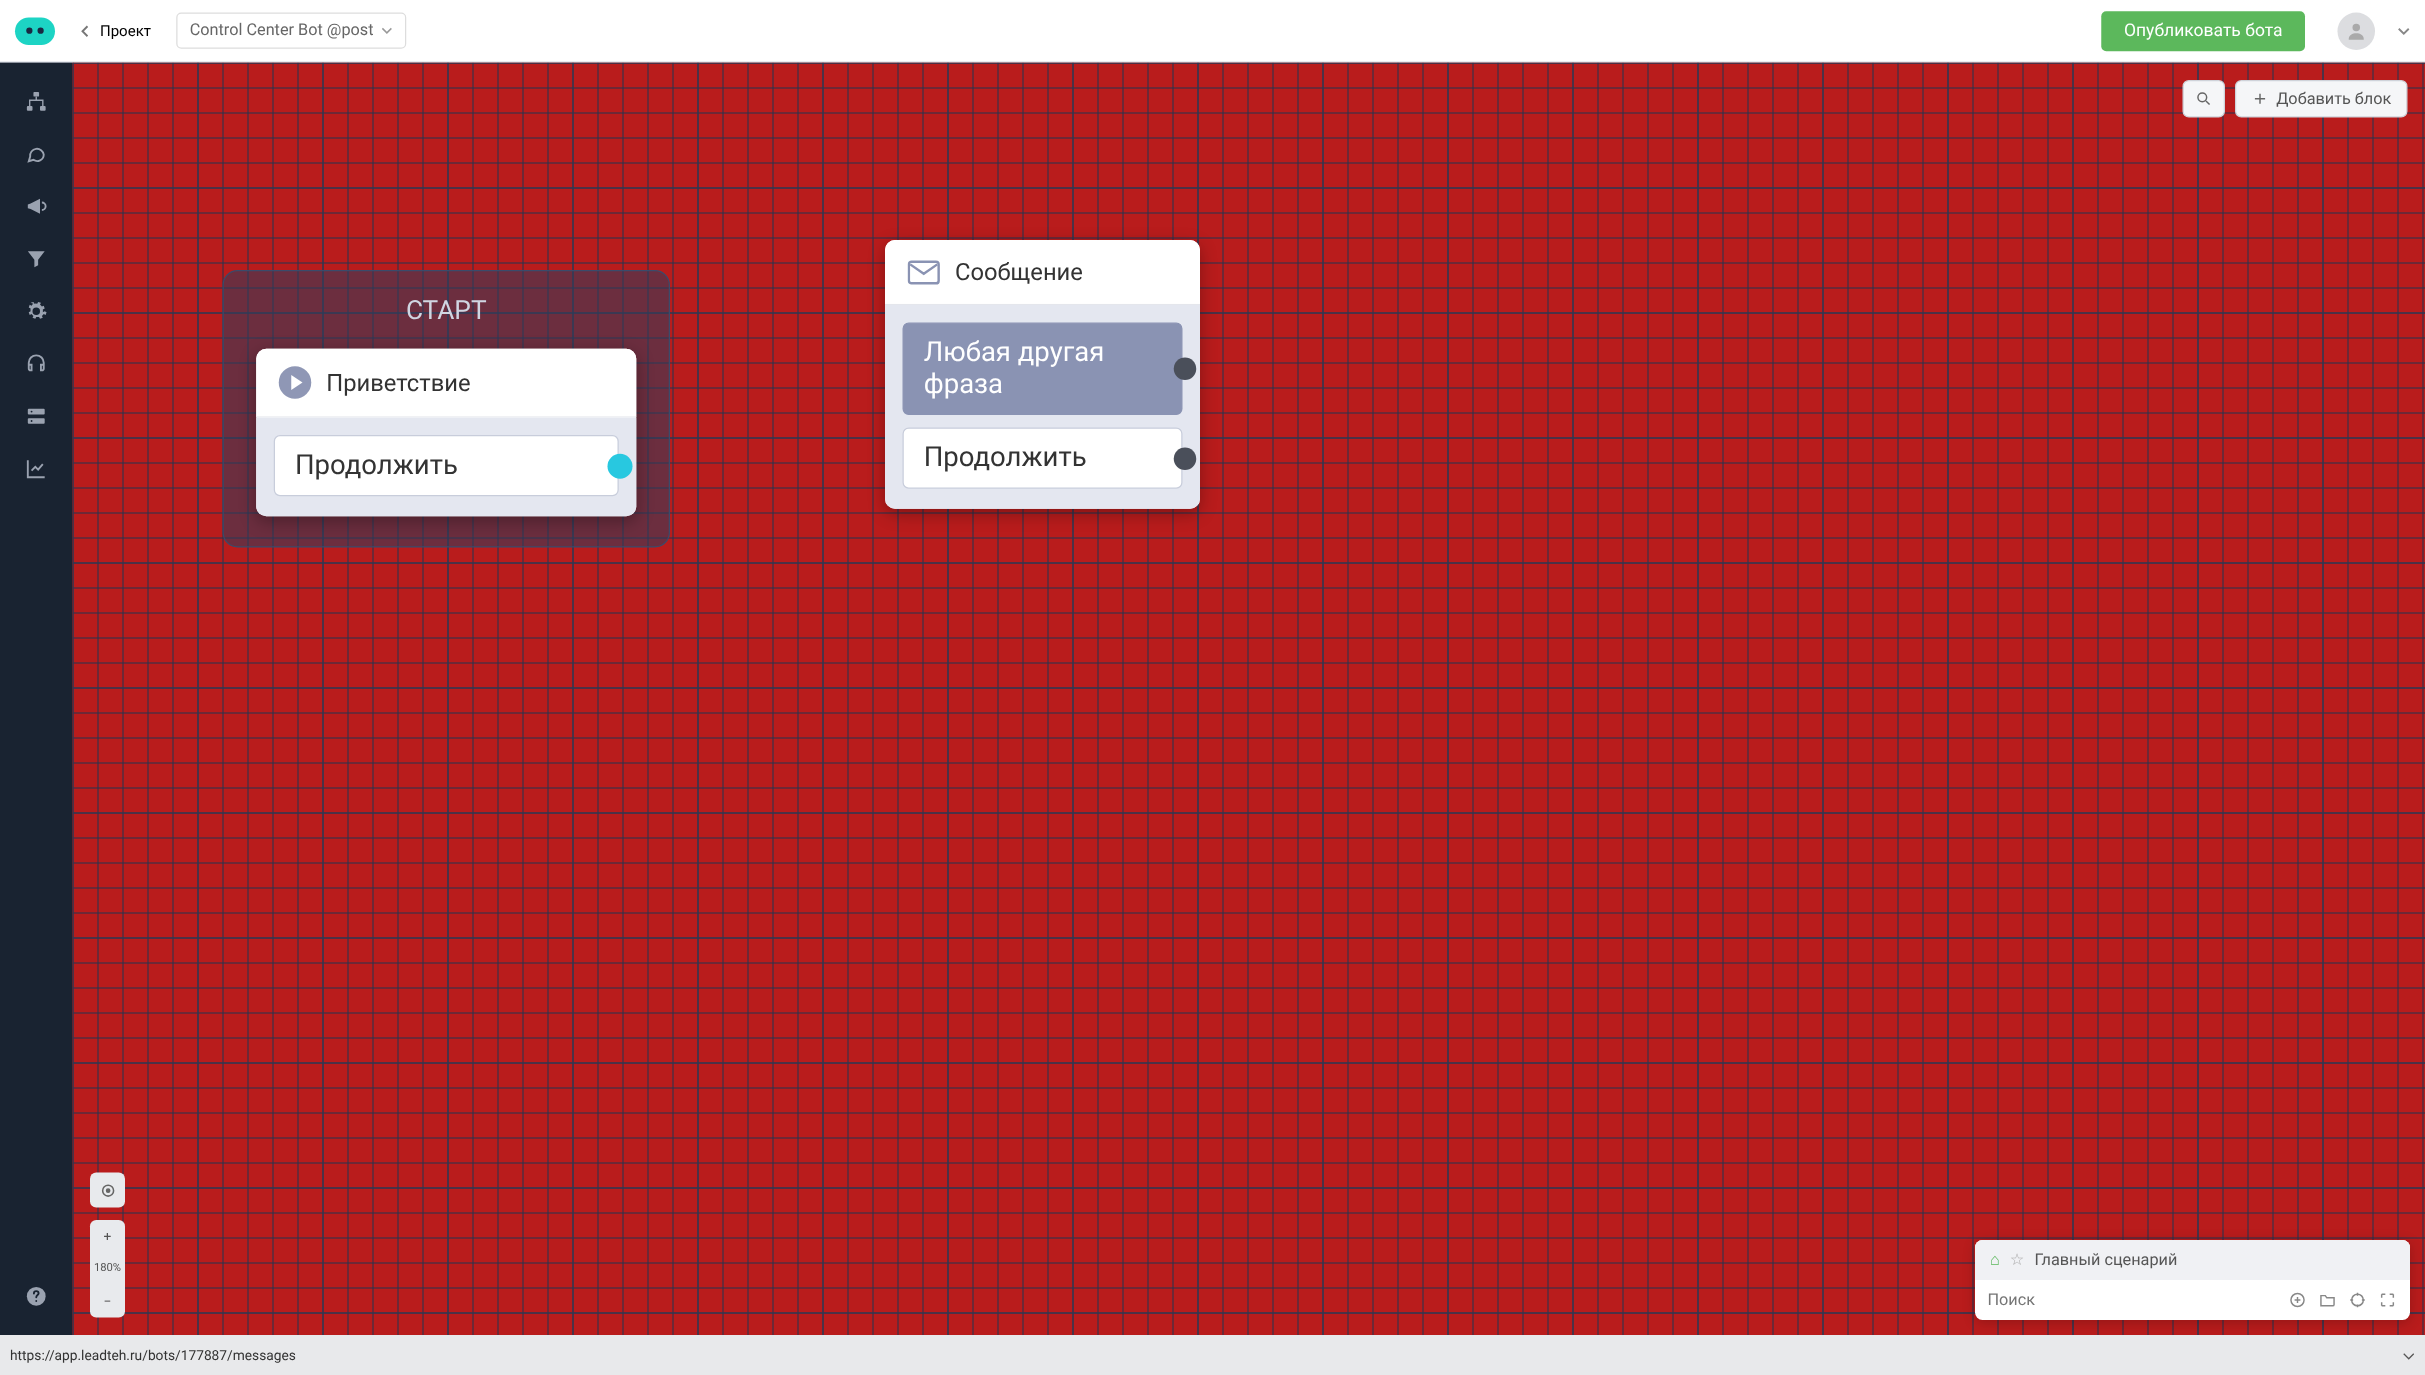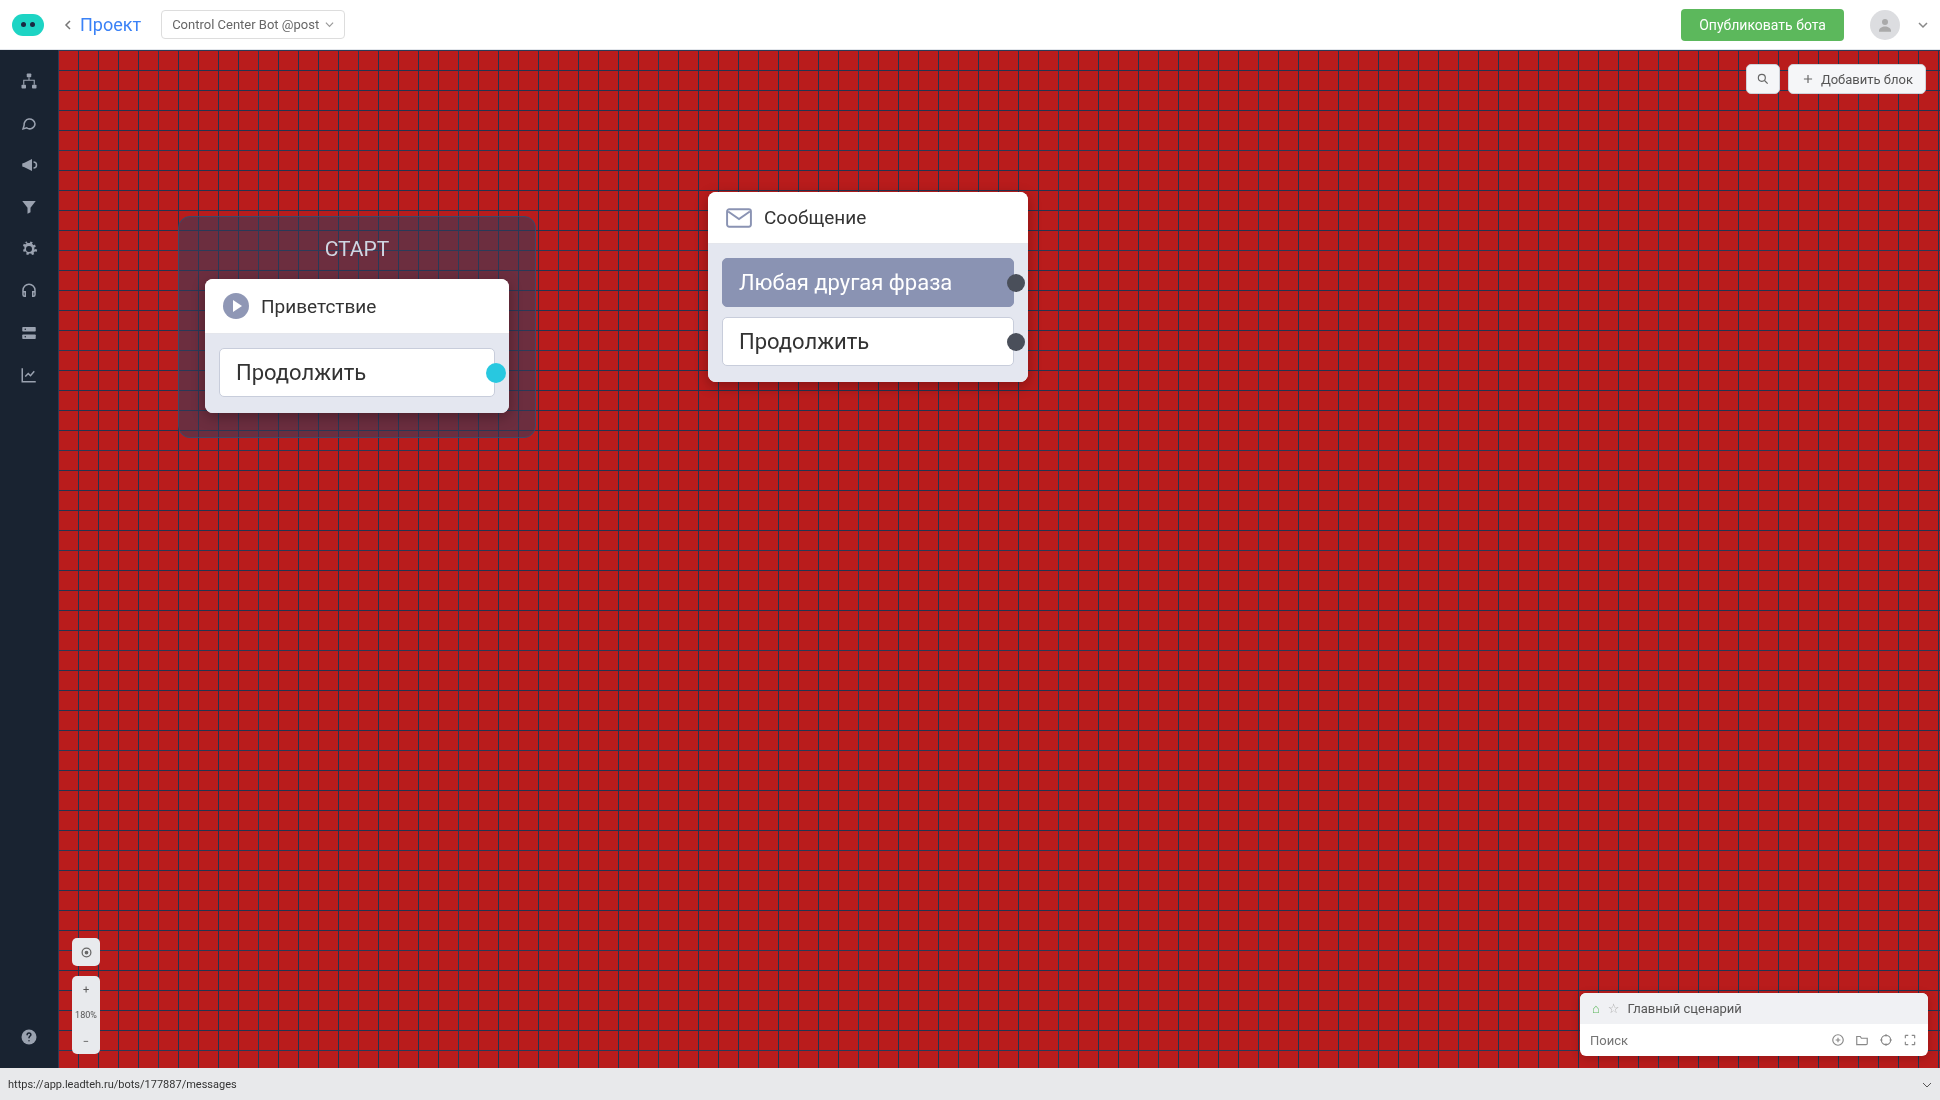--- a/index.html
+++ b/index.html
@@ -3,21 +3,21 @@
 <meta charset="utf-8">
 <style>
 * { margin: 0; padding: 0; box-sizing: border-box; font-family: -apple-system, BlinkMacSystemFont, "Segoe UI", Roboto, sans-serif; }
 html, body { width: 100%; height: 100%; overflow: hidden; }
 body { display: flex; flex-direction: column; background: #1a2942; }
 
 
 .header { height: 50px; background: #fff; border-bottom: 1px solid #e3e6eb; display: flex; align-items: center; padding: 0 12px; gap: 12px; }
 .logo { width: 32px; height: 22px; background: #1dd4c4; border-radius: 13px; position: relative; display: flex; align-items: center; justify-content: center; gap: 4px; }
 .logo::before, .logo::after { content: ""; width: 5px; height: 5px; background: #1a2942; border-radius: 50%; }
-.back-btn { display: flex; align-items: center; gap: 6px; color: #3b82f6; font-size: 18px; cursor: pointer; padding: 4px 8px; }
+.back-btn { display: flex; align-items: center; gap: 6px; color: #000000; font-size: 12px; cursor: pointer; padding: 4px 8px; }
 .back-btn svg { width: 10px; height: 10px; }
 .bot-selector { border: 1px solid #ddd; border-radius: 4px; padding: 6px 10px; font-size: 13px; color: #666; display: flex; align-items: center; gap: 6px; cursor: pointer; }
 .spacer { flex: 1; }
 .publish-btn { background: #5cb85c; color: #fff; border: none; border-radius: 4px; padding: 8px 18px; font-size: 14px; cursor: pointer; }
 .avatar { width: 30px; height: 30px; background: #dcdde0; border-radius: 50%; display: flex; align-items: center; justify-content: center; margin-left: 14px; }
 .avatar svg { width: 18px; height: 18px; fill: #aaa; }
 .user-caret { margin-left: 6px; color: #888; cursor: pointer; }
 
 
 .main { flex: 1; display: flex; position: relative; overflow: hidden; }
@@ -212,21 +212,21 @@
         </div>
         <div class="node-body">
           <div class="option">
             <span>Продолжить</span>
             <div class="port cyan"></div>
           </div>
         </div>
       </div>
     </div>
 
-    <div class="node-standalone" style="left:650px; top:142px; width:320px;">
+    <div class="node-standalone" style="left:650px; top:142px; width:252px;">
       <div class="node">
         <div class="node-header">
           <svg class="mail-icon" viewBox="0 0 24 18" fill="none" stroke="#8a93b3" stroke-width="1.8">
               <rect x="1" y="1" width="22" height="16" rx="2"></rect>
               <path d="M2 3l10 7 10-7"></path>
             </svg>
           <div class="title">Сообщение</div>
         </div>
         <div class="node-body">
           <div class="option dark">

